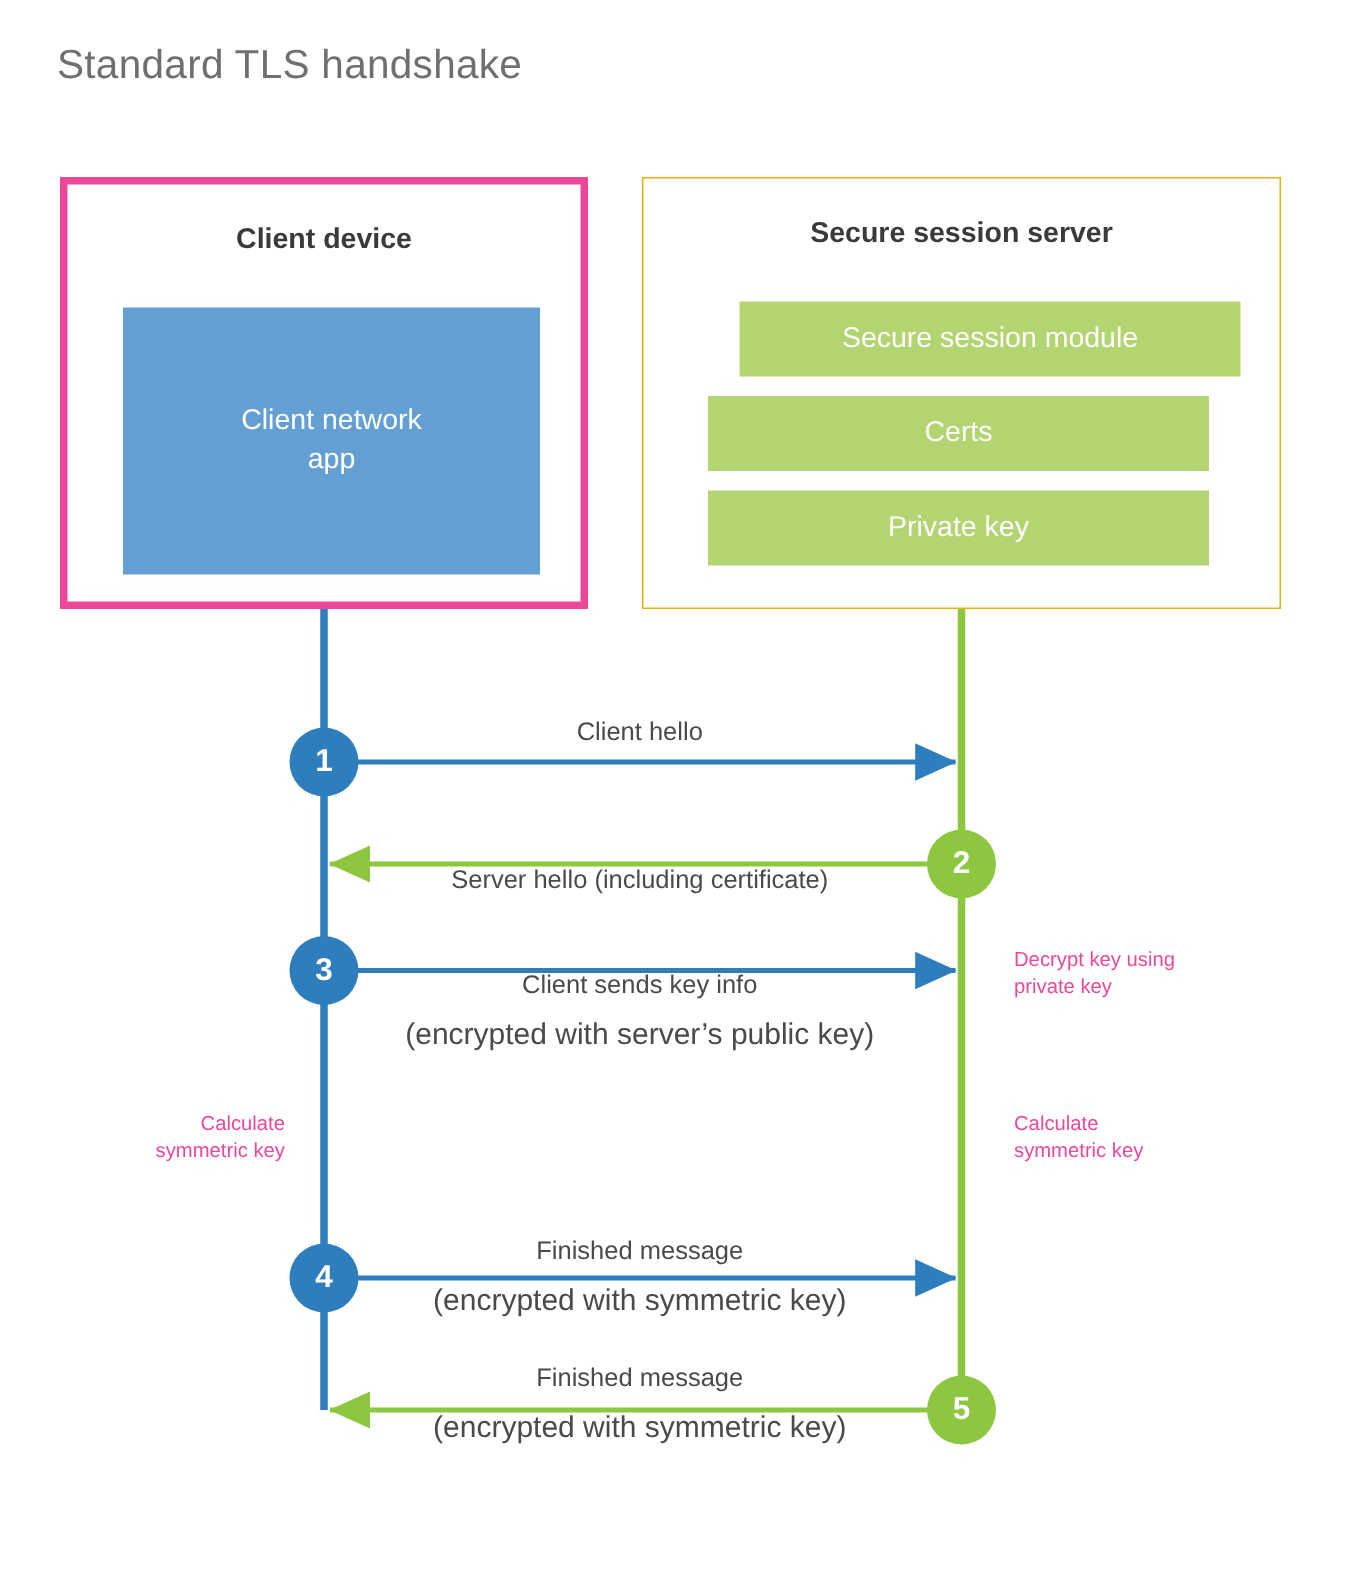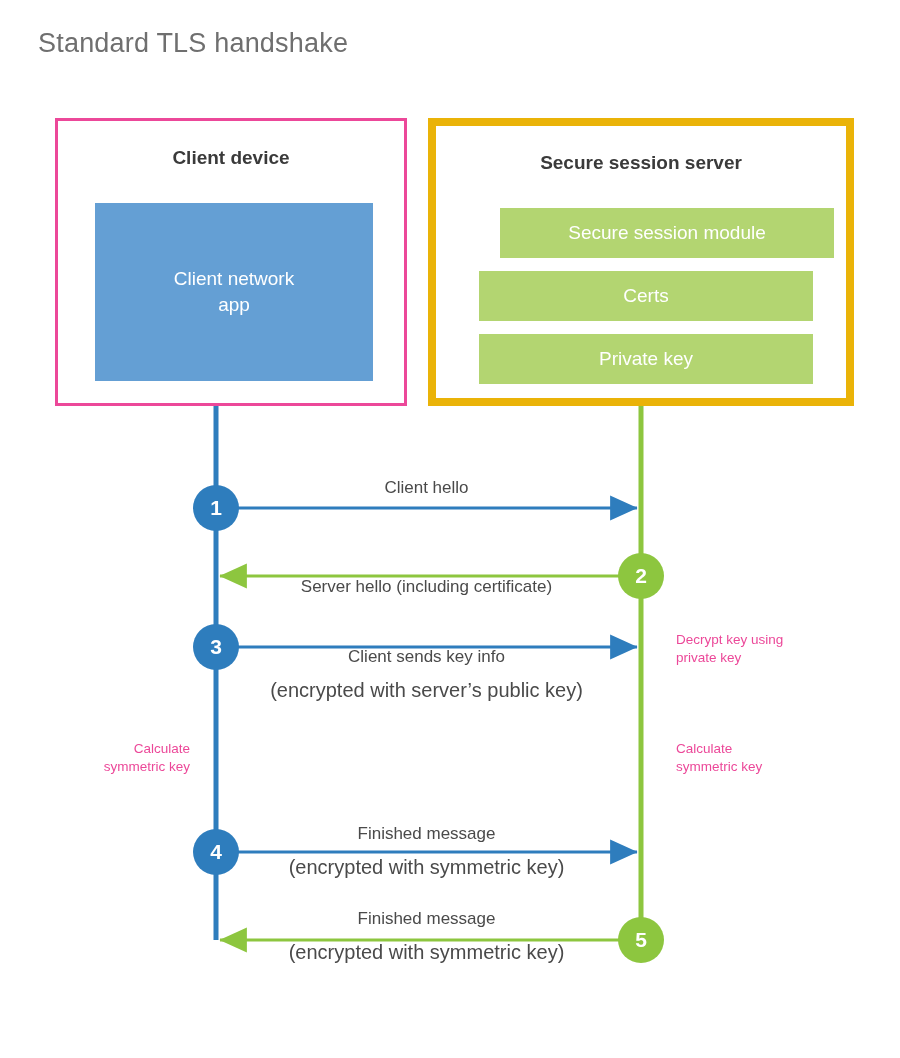--- a/index.html
+++ b/index.html
@@ -39,29 +39,28 @@
   .endpoint-box {
     position: absolute;
     background: #ffffff;
     box-sizing: border-box;
   }
   .endpoint-box.client {
     left: 40px;
     top: 118px;
     width: 352px;
     height: 288px;
-    border: 3px solid #ec4899;
-    margin-left: 15px;
+    border: 5px solid #ec4899;
   }
   .endpoint-box.server {
     left: 428px;
     top: 118px;
     width: 426px;
     height: 288px;
-    border: 8px solid #eab308;
+    border: 1px solid #eab308;
     padding-left: 14px;
   }
 
   .box-heading {
     position: absolute;
     left: 0;
     right: 0;
     top: 26px;
     text-align: center;
     font-size: 19px;

